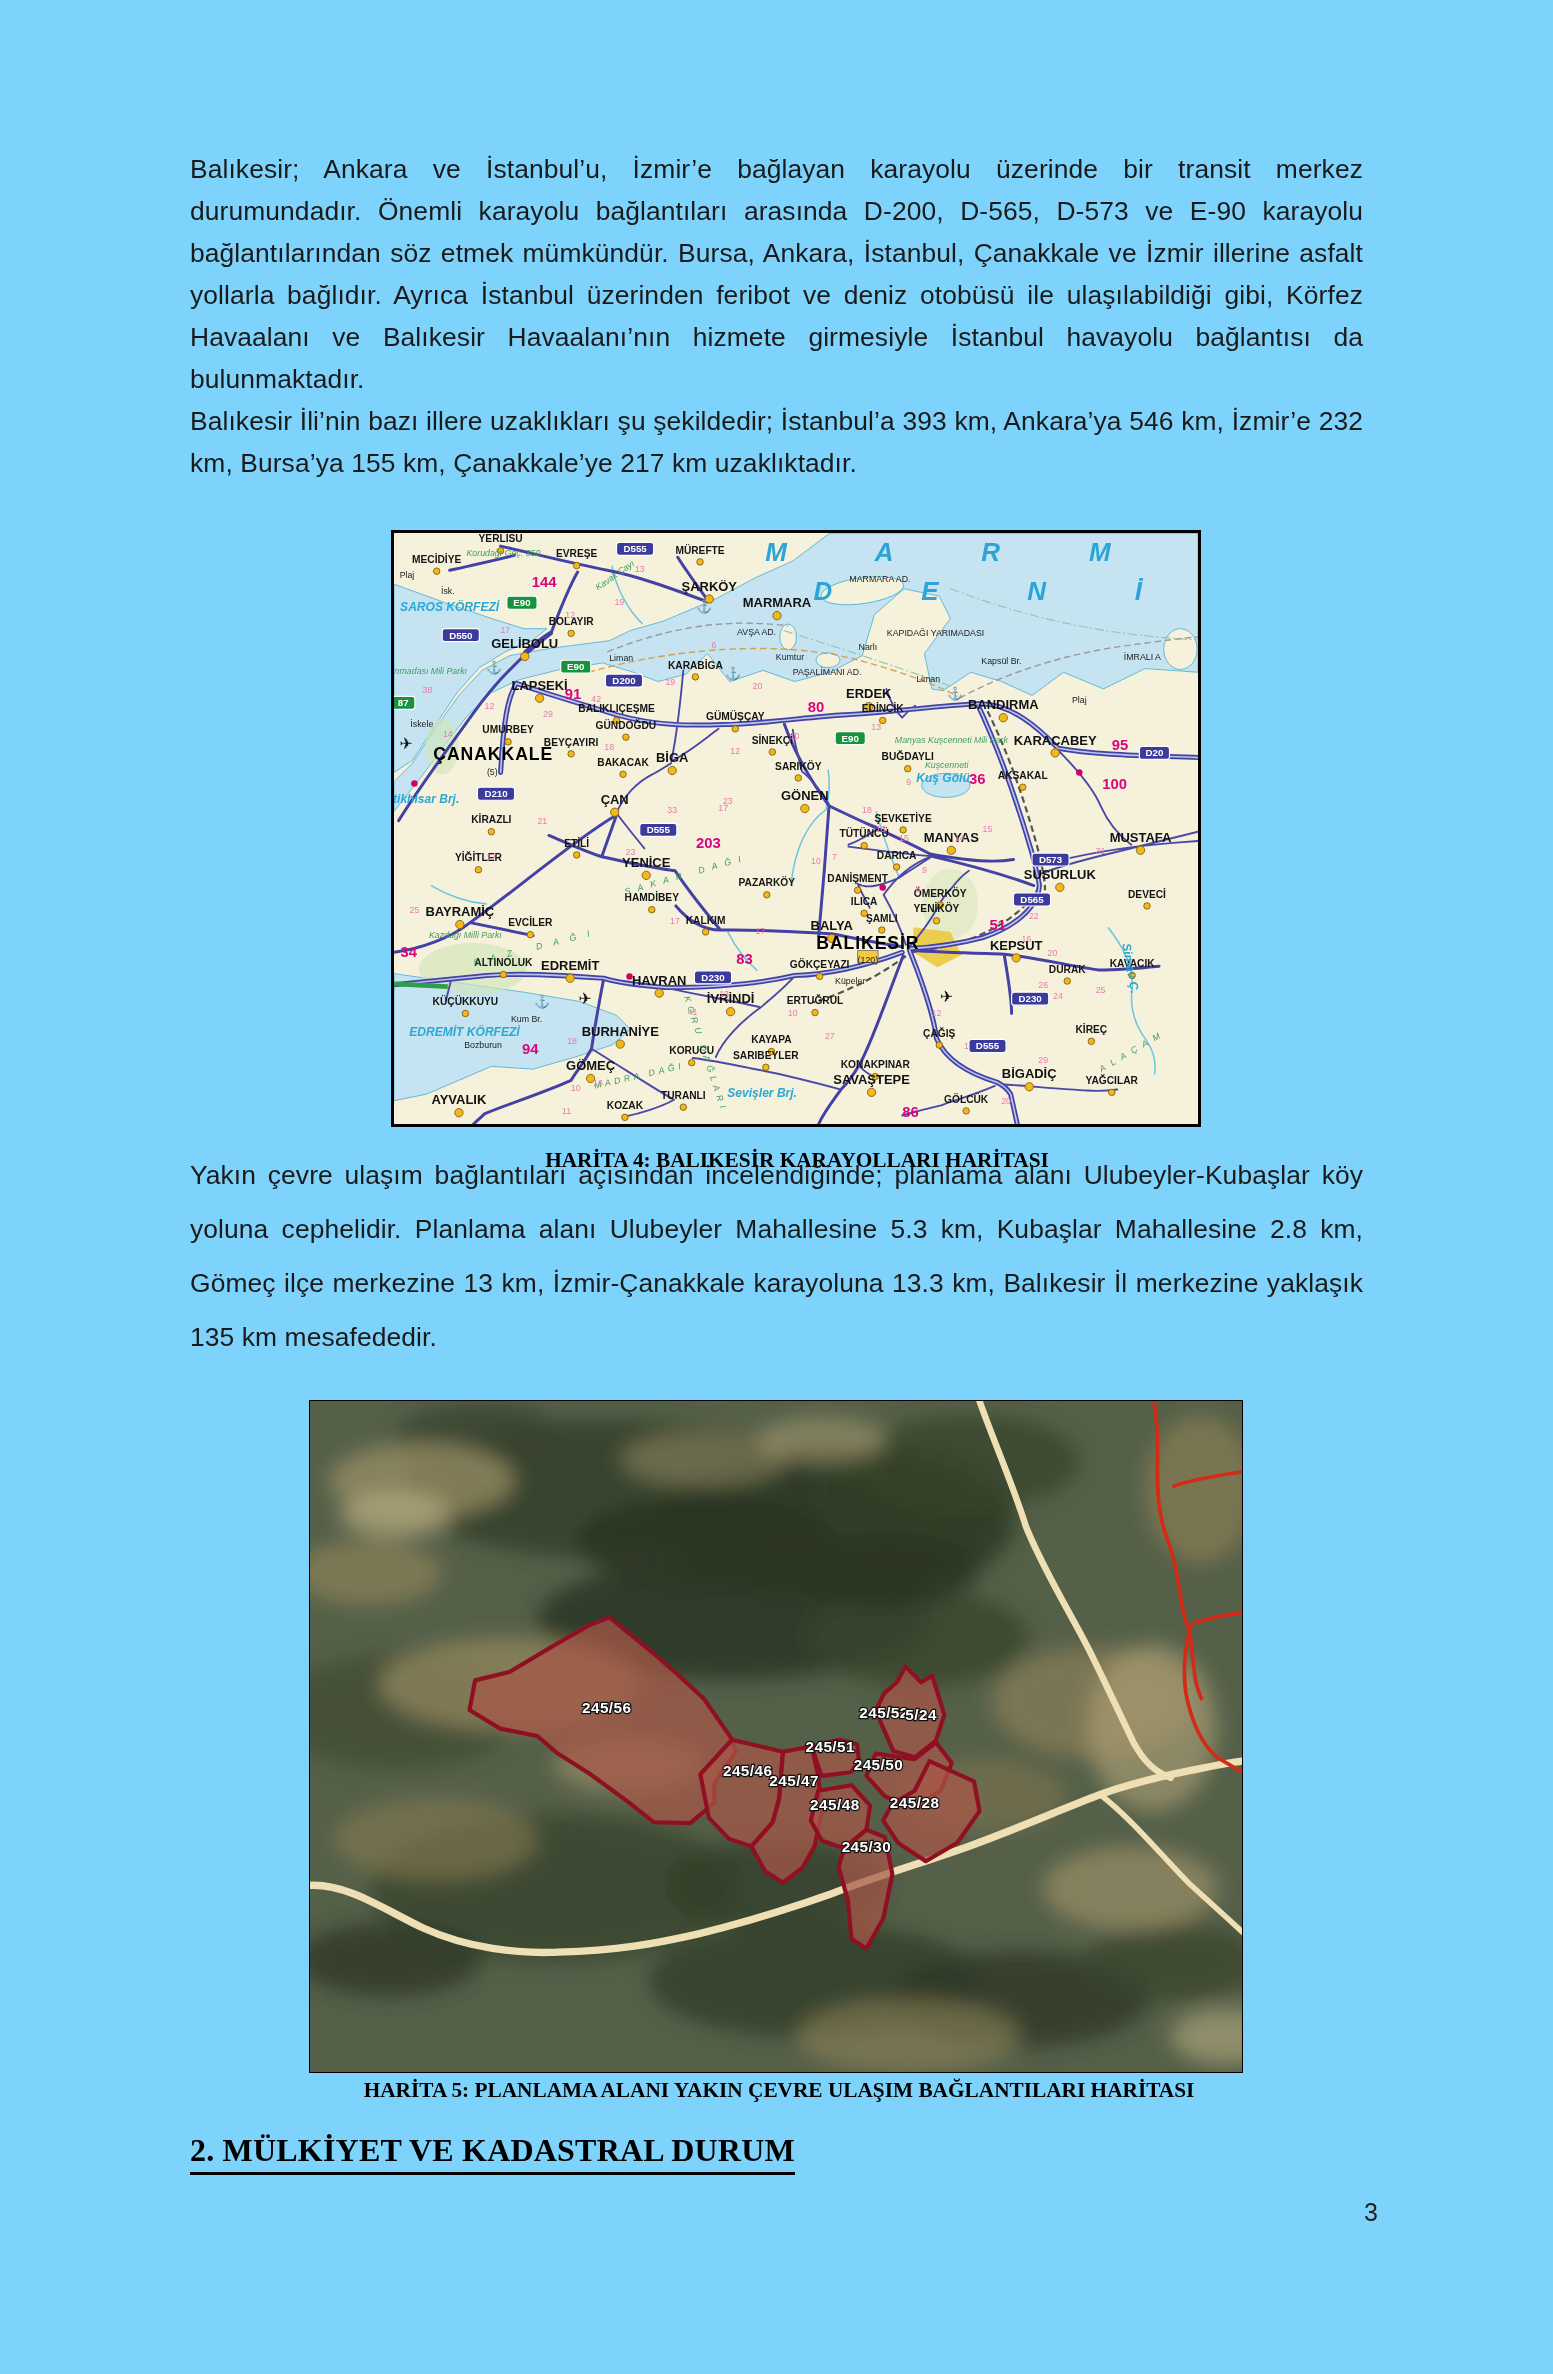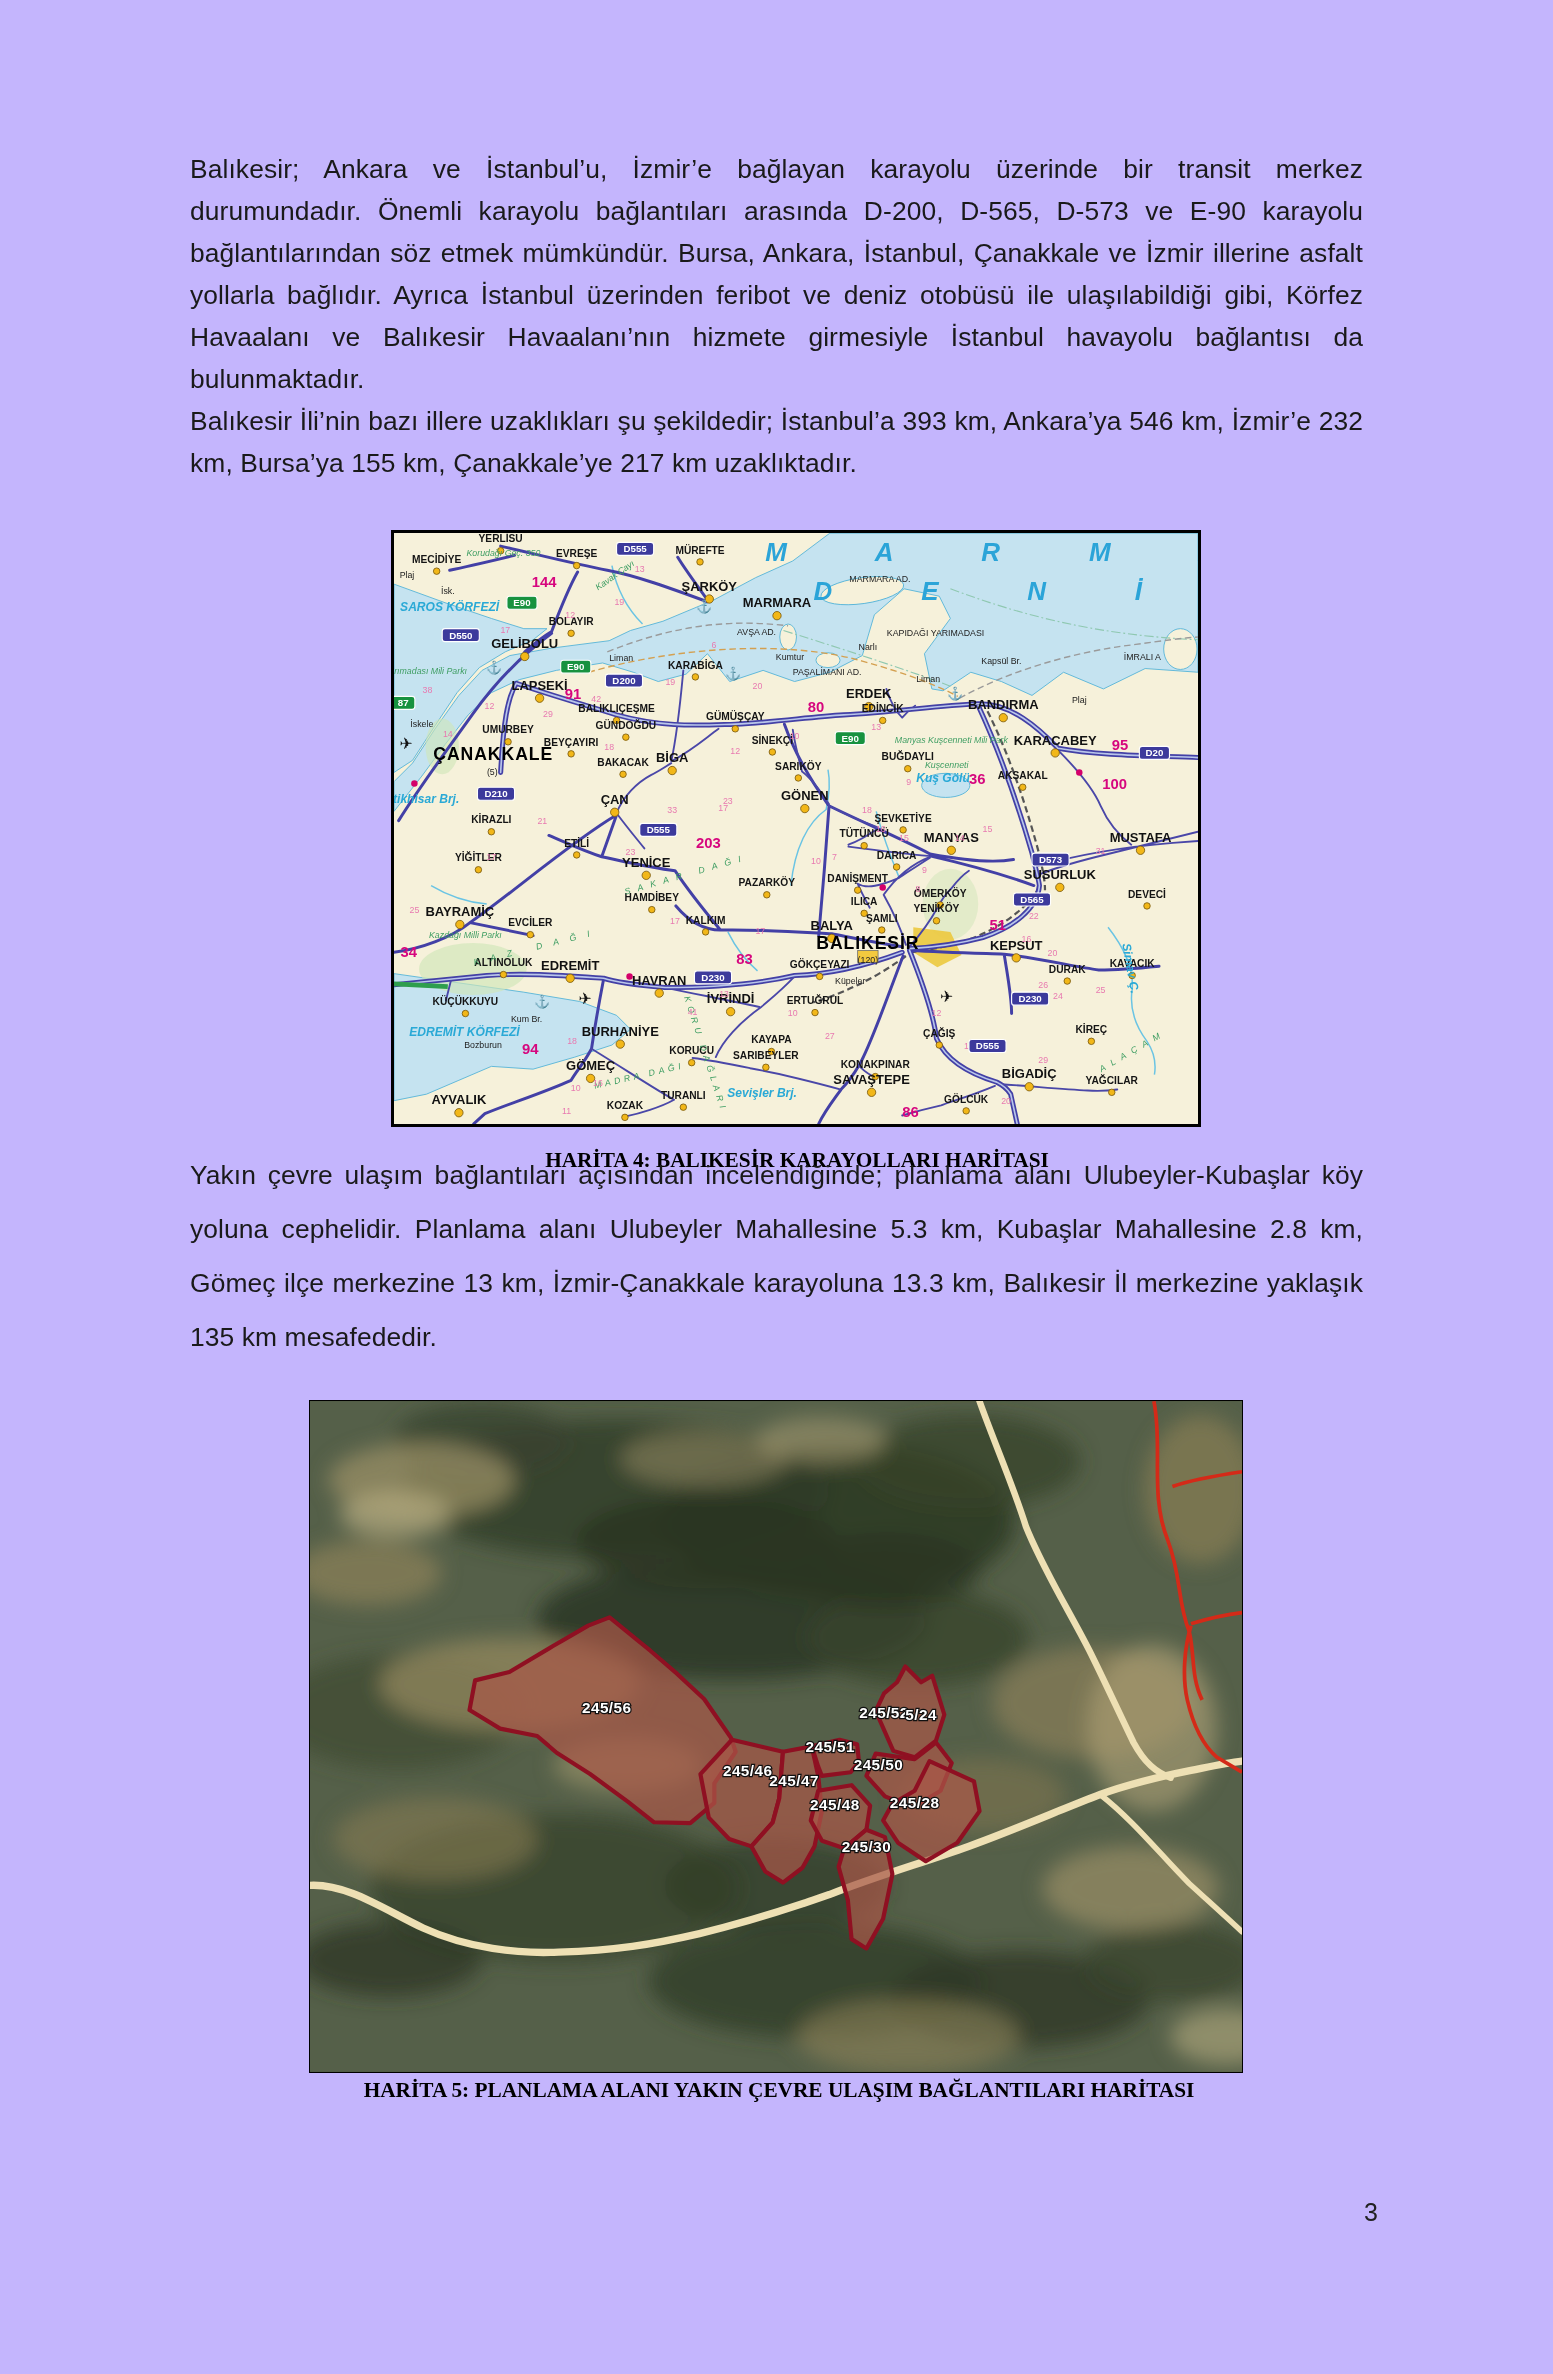--- a/index.html
+++ b/index.html
@@ -1,16 +1,16 @@
 <!DOCTYPE html>
 <html style="font-size:15px"><head>
 <meta charset="utf-8">
 <style>
   html,body{margin:0;padding:0;background:#888;}
-  .page{position:relative;width:1554px;height:2375px;background:#c4b5fd;overflow:hidden;
+  .page{position:relative;width:1554px;height:2375px;background:#7dd3fc;overflow:hidden;
         font-family:"Liberation Sans",sans-serif;color:#1a1a1a;}
   .bodytext{position:absolute;left:190px;width:1173px;text-align:justify;
             font-size:26.4px;line-height:42px;letter-spacing:0.1px;}
   .bodytext p{margin:0;}
   .p3{line-height:54px;}
   .figwrap{position:absolute;}
   .mapframe1{border:3.7px solid #000;background:#f6f1da;display:block;}
   .mapframe2{border:1.9px solid #000;background:#4d5840;display:block;}
   .caption{position:absolute;text-align:center;font-family:"Liberation Serif",serif;
            font-weight:700;font-size:21.3px;color:#000;white-space:nowrap;}
@@ -532,16 +532,17 @@
           <text x="472" y="404" class="parcel-lbl">245/46</text>
           <text x="522" y="415" class="parcel-lbl">245/47</text>
           <text x="566" y="441" class="parcel-lbl">245/48</text>
           <text x="652" y="439" class="parcel-lbl">245/28</text>
           <text x="600" y="486" class="parcel-lbl">245/30</text>
         </g>
     </svg>
   </div>
   <div class="caption" style="left:311px;width:936px;top:2078px;">HARİTA 5: PLANLAMA ALANI YAKIN ÇEVRE ULAŞIM BAĞLANTILARI HARİTASI</div>
 
+  <div class="heading2">2. MÜLKİYET VE KADASTRAL DURUM</div>
 
   <div class="pagenum">3</div>
 </div>
 
 
 </body></html>

